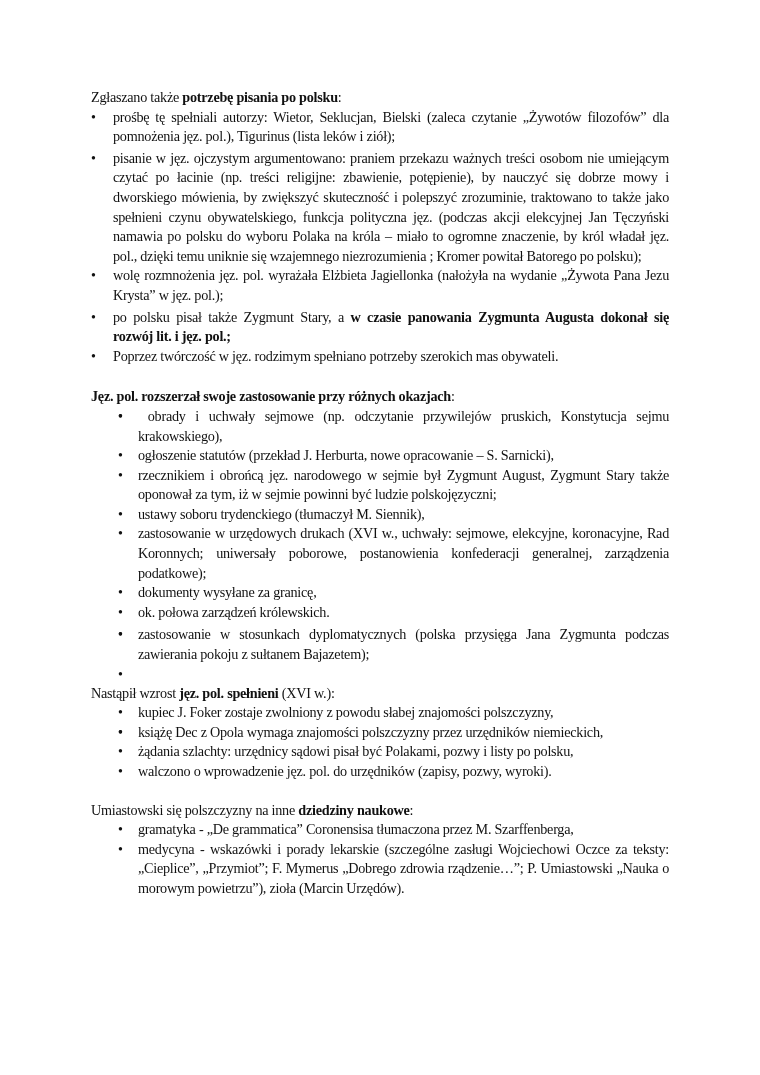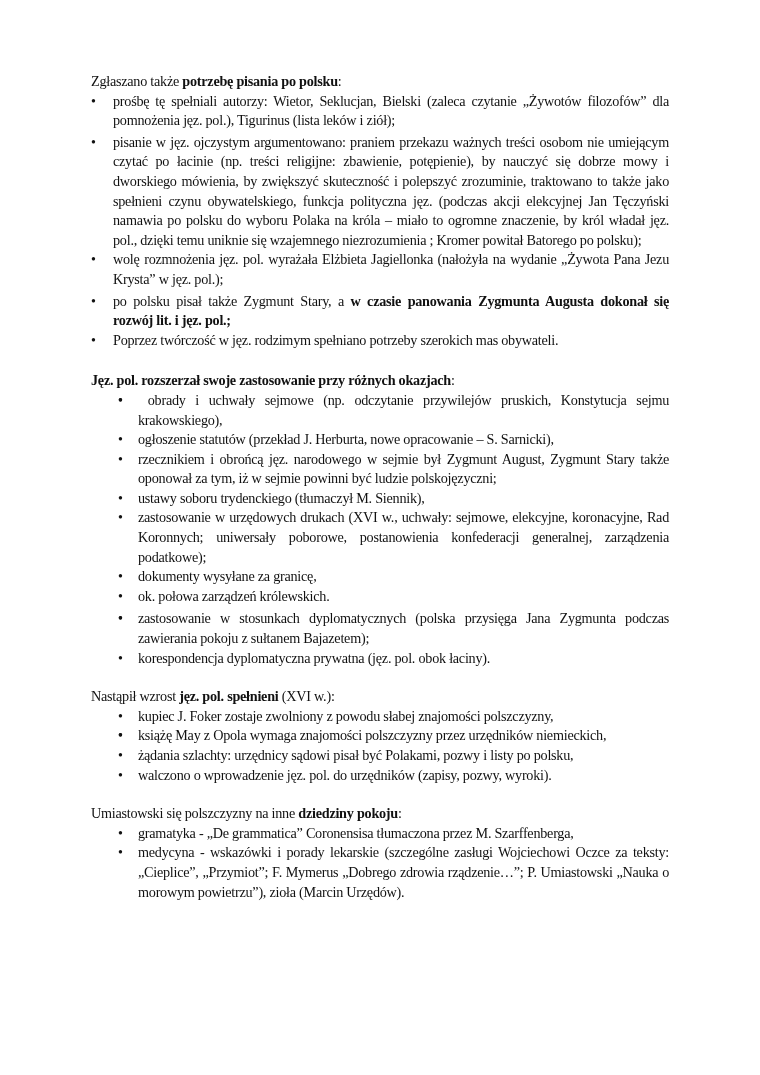--- a/index.html
+++ b/index.html
@@ -1,18 +1,18 @@
 <!DOCTYPE html>
 <html><head>
 <meta charset="utf-8">
 <style>
   html, body { margin: 0; padding: 0; background: #ffffff; }
   body { width: 760px; height: 1075px; position: relative; overflow: hidden; }
   .page {
-    position: absolute; left: 91px; top: 72px; width: 578px;
+    position: absolute; left: 91px; top: 88px; width: 578px;
     font-family: "Liberation Serif", serif;
     font-size: 14.2px; line-height: 19.6px; color: #111;
     letter-spacing: -0.25px;
   }
   p.head { margin: 0; }
   ul { list-style: none; margin: 0; padding: 0; }
   ul.l1 li { position: relative; padding-left: 22px; text-align: justify; }
   ul.l2 li { position: relative; padding-left: 47px; text-align: justify; }
   ul li .dot {
     position: absolute; top: 0; font-size: 14px;
@@ -43,35 +43,35 @@
     <li><span class="dot">•</span></li>
     <li><span class="dot">•</span><span style="white-space:pre-wrap"> obrady i uchwały sejmowe (np. odczytanie przywilejów pruskich, Konstytucja sejmu krakowskiego),</span></li>
     <li><span class="dot">•</span><span>ogłoszenie statutów (przekład J. Herburta, nowe opracowanie – S. Sarnicki),</span></li>
     <li><span class="dot">•</span><span>rzecznikiem i obrońcą  jęz. narodowego w sejmie był Zygmunt August, Zygmunt Stary także oponował za tym, iż w sejmie powinni być ludzie polskojęzyczni;</span></li>
     <li><span class="dot">•</span><span>ustawy soboru trydenckiego (tłumaczył M. Siennik),</span></li>
     <li><span class="dot">•</span><span>zastosowanie w urzędowych drukach (XVI w., uchwały: sejmowe, elekcyjne, koronacyjne, Rad Koronnych; uniwersały poborowe, postanowienia konfederacji generalnej, zarządzenia podatkowe);</span></li>
     <li><span class="dot">•</span><span>dokumenty wysyłane za granicę,</span></li>
     <li><span class="dot">•</span><span>ok. połowa zarządzeń królewskich.</span></li>
     <li style="margin-top:3px"><span class="dot">•</span></li>
     <li><span class="dot">•</span><span>zastosowanie w stosunkach dyplomatycznych (polska przysięga Jana Zygmunta podczas zawierania pokoju z sułtanem Bajazetem);</span></li>
-    <li><span class="dot">•</span><span>korespondencja dyplomatyczna prywatna (jęz. pol. obok łaciny).</span></li>
+    <li><span class="dot">•</span></li>
   </ul>
 
   <div class="gap" style="height:19px"></div>
 
   <p class="head"><span>Nastąpił wzrost </span><b>jęz. pol. spełnieni</b><span> (XVI w.):</span></p>
   <ul class="l2">
     <li><span class="dot">•</span><span>kupiec J. Foker zostaje zwolniony z powodu słabej znajomości polszczyzny,</span></li>
     <li><span class="dot">•</span></li>
-    <li><span class="dot">•</span><span>książę May z Opola wymaga znajomości polszczyzny przez urzędników niemieckich,</span></li>
+    <li><span class="dot">•</span><span>książę Dec z Opola wymaga znajomości polszczyzny przez urzędników niemieckich,</span></li>
     <li><span class="dot">•</span><span>żądania szlachty: urzędnicy sądowi pisał być Polakami, pozwy i listy po polsku,</span></li>
     <li><span class="dot">•</span><span>walczono o wprowadzenie jęz. pol. do urzędników (zapisy, pozwy, wyroki).</span></li>
   </ul>
 
   <div class="gap" style="height:19px"></div>
 
-  <p class="head"><span>Umiastowski się polszczyzny na inne </span><b>dziedziny pokoju</b><span>:</span></p>
+  <p class="head"><span>Umiastowski się polszczyzny na inne </span><b>dziedziny naukowe</b><span>:</span></p>
   <ul class="l2">
     <li><span class="dot">•</span><span>gramatyka - „De grammatica” Coronensisa tłumaczona przez M. Szarffenberga,</span></li>
     <li><span class="dot">•</span><span>medycyna - wskazówki i porady lekarskie (szczególne zasługi Wojciechowi Oczce za teksty: „Cieplice”, „Przymiot”; F. Mymerus „Dobrego zdrowia rządzenie…”; P. Umiastowski „Nauka o morowym powietrzu”), zioła (Marcin Urzędów).</span></li>
   </ul>
 
 </div>
 
 </body></html>

